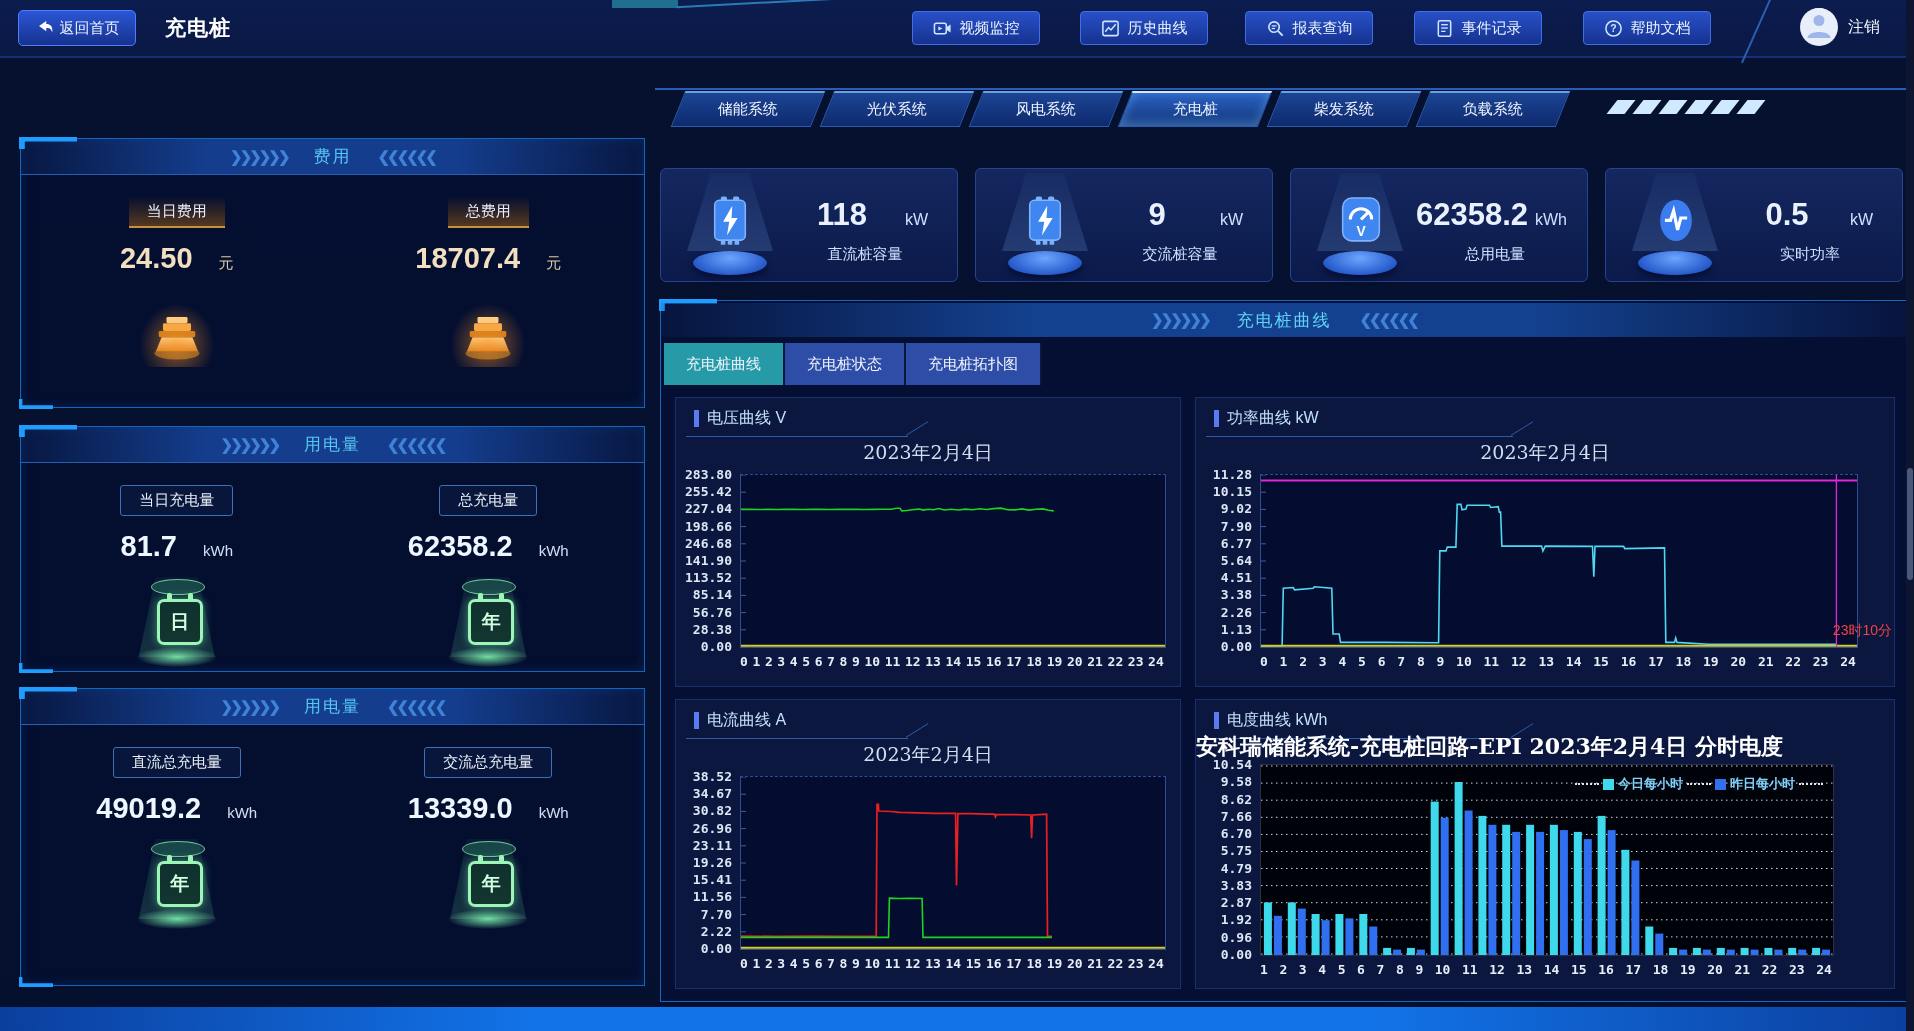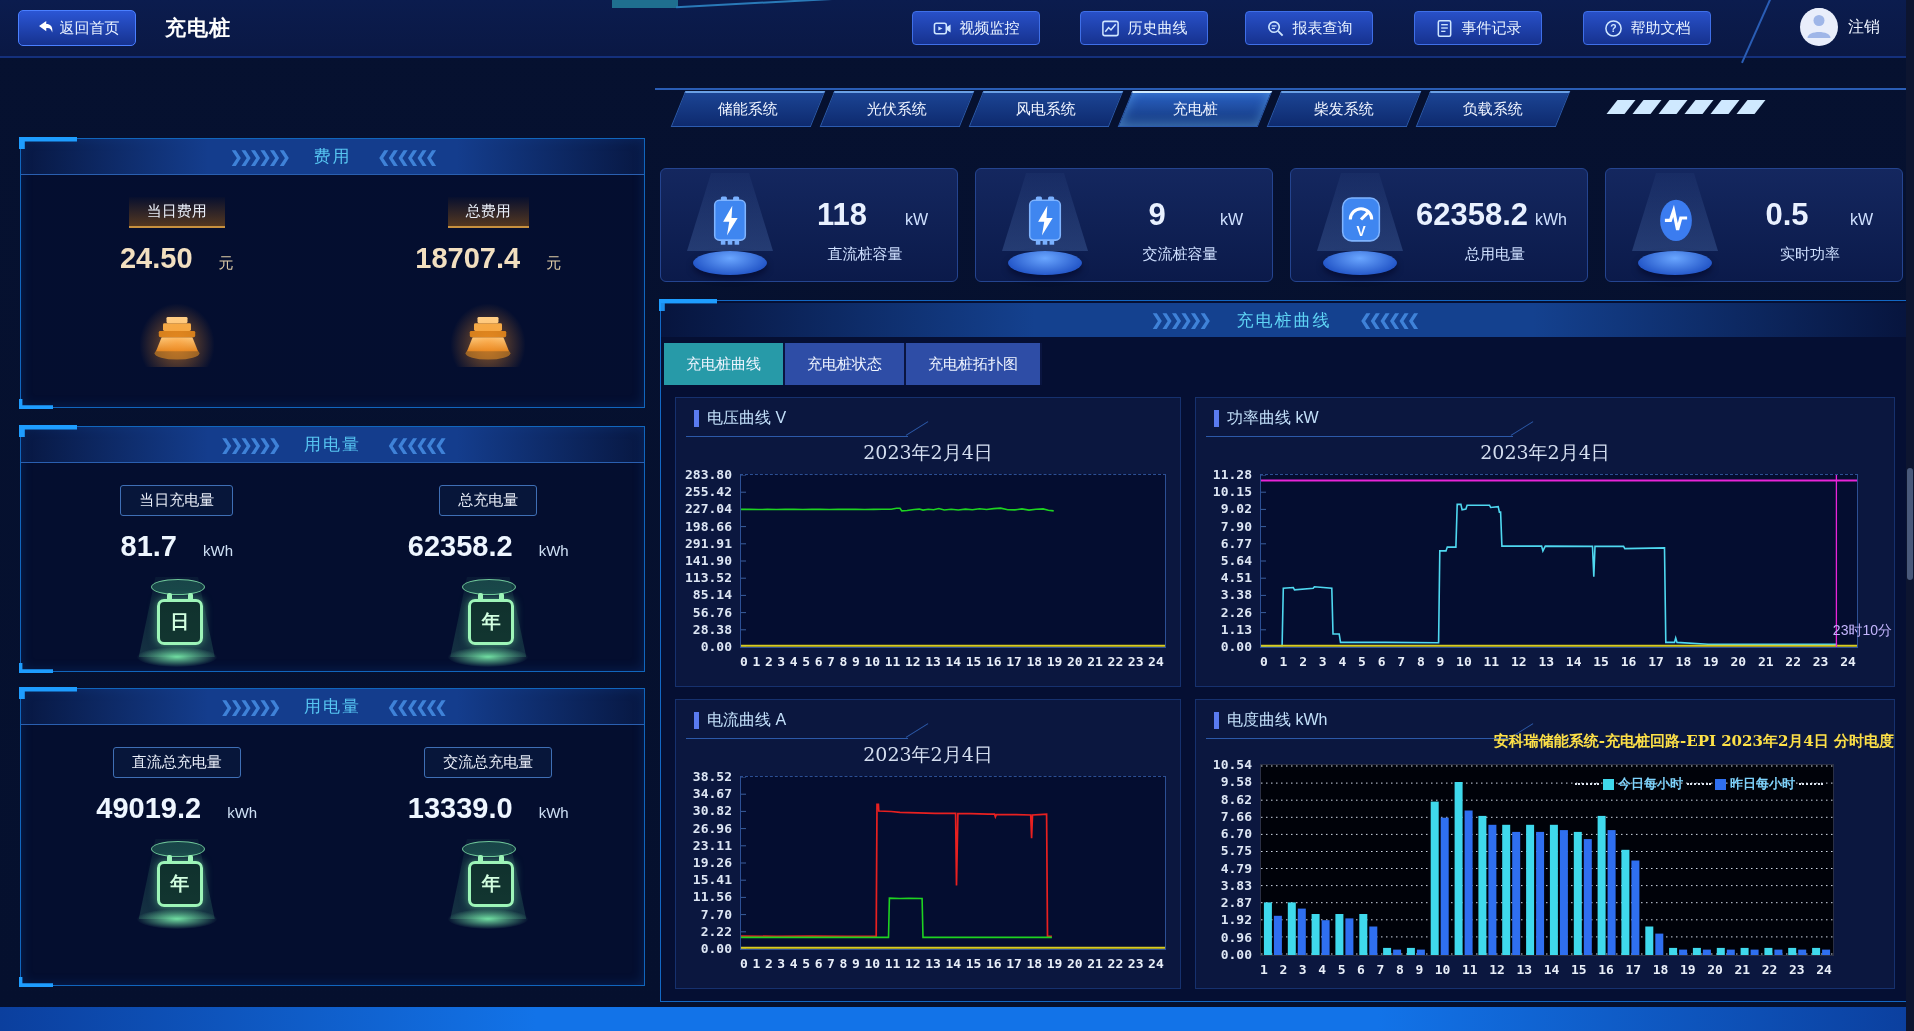--- a/index.html
+++ b/index.html
@@ -106,27 +106,27 @@
 .c-tab{height:42px;padding:0 22px;display:flex;align-items:center;color:#f0f5ff;font-size:15px;
   background:#2e4da6;border-right:2px solid #0a1540;cursor:pointer;}
 .c-tab.active{background:#279aa8;}
 
 .chart-card{position:absolute;background:#0b173f;border:1px solid #16316e;box-sizing:border-box;}
 .cc-label{position:absolute;left:18px;top:10px;display:flex;align-items:center;gap:8px;color:#c3e0fa;font-size:16px;}
 .cc-bar{width:5px;height:17px;background:#5a7bf0;}
 .cc-underline{position:absolute;left:10px;top:38px;width:44%;border-top:1px solid #2c59a8;}
 .cc-underline::after{content:"";position:absolute;right:-22px;top:-9px;width:26px;border-top:1px solid #2c59a8;transform:rotate(-32deg);}
 .cc-date{position:absolute;top:42px;width:100%;text-align:center;color:#d4def0;font-size:19px;font-family:"DejaVu Serif",serif;}
-.cc-title4{position:absolute;top:32px;width:100%;text-align:right;color:#fde047;font-size:15px;font-weight:bold;font-family:"DejaVu Serif",serif;}
+.cc-title4{position:absolute;top:32px;width:100%;text-align:left;color:#ffffff;font-size:22px;font-weight:bold;font-family:"DejaVu Serif",serif;}
 .yticks{position:absolute;}
 .ytick{position:absolute;right:6px;color:#dde6f4;font-size:13px;font-weight:bold;font-family:"DejaVu Sans Mono",monospace;transform:translateY(-7px);}
 .plot{position:absolute;background:#040d30;border:1px solid #2c4f94;border-top-style:dashed;box-sizing:content-box;}
 .plot4{position:absolute;background:#000209;border:1px solid #2a2f45;}
 .xticks{position:absolute;display:flex;justify-content:space-between;color:#e8eef8;font-size:13px;font-weight:bold;font-family:"DejaVu Sans Mono",monospace;}
-.time-label{position:absolute;color:#c4b5fd;font-size:14px;}
+.time-label{position:absolute;color:#ef4444;font-size:14px;}
 .legend{position:absolute;display:flex;align-items:center;gap:4px;}
 .leader{width:24px;border-top:2px dotted #dfe6f0;height:0;}
 .leg-sq{width:11px;height:11px;display:inline-block;}
 .leg-txt{color:#7dd3fc;font-size:13px;font-weight:bold;}
 
 #bottom-bar{position:absolute;left:0;top:1007px;width:1914px;height:24px;
   background:linear-gradient(90deg,#0b3f9e,#1273e8 28%,#1273e8 72%,#0b3f9e);}
 #scrollbar{position:absolute;right:0;top:0;width:8px;height:1031px;background:#0d1530;}
 #scroll-thumb{position:absolute;left:1px;top:468px;width:6px;height:112px;background:#49597a;border-radius:3px;}
 </style>
@@ -474,21 +474,21 @@
             <span class="cc-bar"></span>
             <span>电压曲线  V</span>
           </div>
           <div class="cc-underline"></div>
           <div class="cc-date">2023年2月4日</div>
           <div class="yticks" style="left: 0px; top: 76px; width: 62px; height: 172px;">
             <div class="ytick" style="top: 0%;">283.80</div>
             <div class="ytick" style="top: 10%;">255.42</div>
             <div class="ytick" style="top: 20%;">227.04</div>
             <div class="ytick" style="top: 30%;">198.66</div>
-            <div class="ytick" style="top: 40%;">291.91</div>
+            <div class="ytick" style="top: 40%;">246.68</div>
             <div class="ytick" style="top: 50%;">141.90</div>
             <div class="ytick" style="top: 60%;">113.52</div>
             <div class="ytick" style="top: 70%;">85.14</div>
             <div class="ytick" style="top: 80%;">56.76</div>
             <div class="ytick" style="top: 90%;">28.38</div>
             <div class="ytick" style="top: 100%;">0.00</div>
           </div>
           <div class="plot" style="left: 64px; top: 76px; width: 424px; height: 172px;"><svg width="424" height="172">
               <line x1="0" y1="0" x2="5" y2="0" stroke="#3a5f9e" stroke-width="1"></line>
               <line x1="0" y1="17.2" x2="5" y2="17.2" stroke="#3a5f9e" stroke-width="1"></line>

